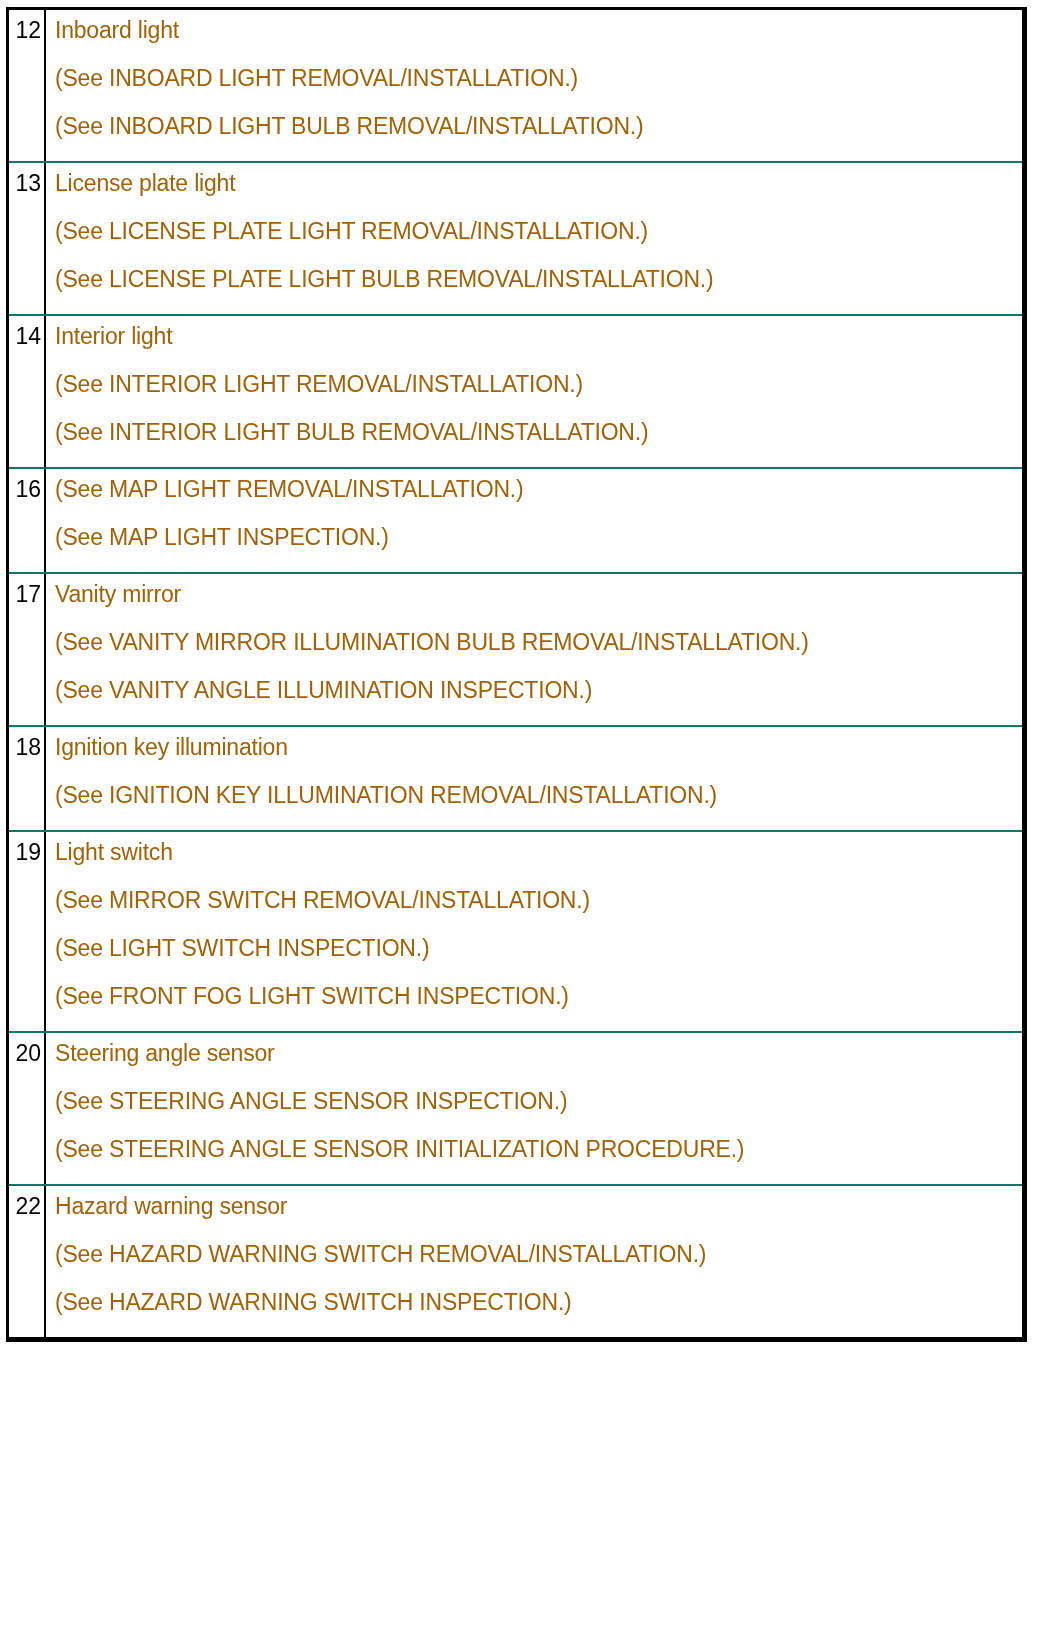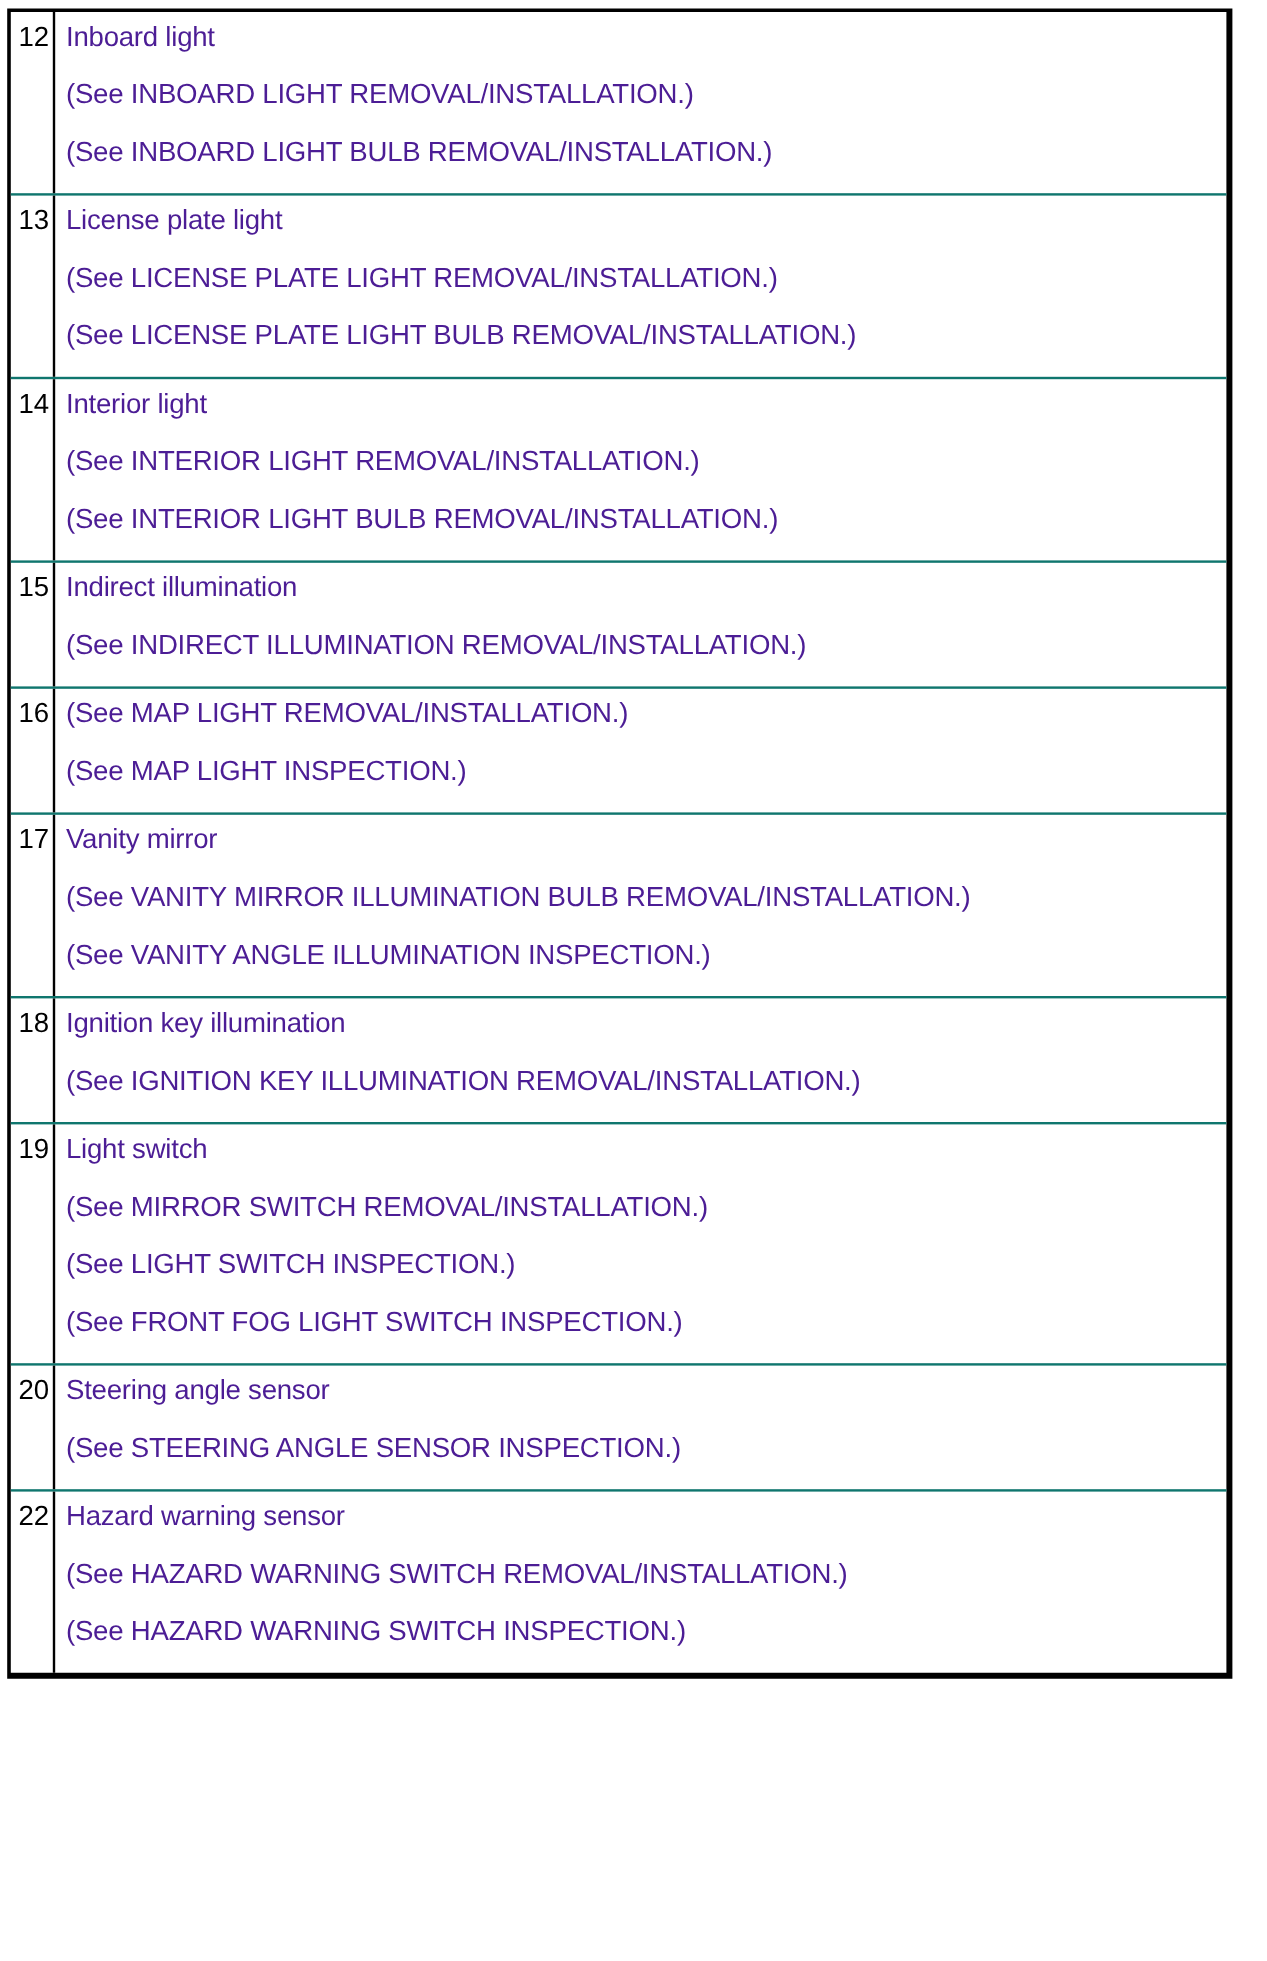--- a/index.html
+++ b/index.html
@@ -49,21 +49,21 @@
   }
   .content-cell {
     flex: 1;
     padding: 7px 8px 0 9px;
     min-width: 0;
   }
   .line {
     height: 48px;
     font-size: 23px;
     line-height: 26px;
-    color: #4c1d95;
+    color: #a16207;
     letter-spacing: -0.2px;
     white-space: nowrap;
     overflow: hidden;
   }
 </style>
 </head>
 <body>
 
 <div class="page">
   <div class="manual-table" id="manual-table">
@@ -82,27 +82,20 @@
           <div class="line ref">(See LICENSE PLATE LIGHT REMOVAL/INSTALLATION.)</div>
           <div class="line ref">(See LICENSE PLATE LIGHT BULB REMOVAL/INSTALLATION.)</div>
         </div>
       </div>
       <div class="row">
         <div class="num-cell">14</div>
         <div class="content-cell">
           <div class="line title">Interior light</div>
           <div class="line ref">(See INTERIOR LIGHT REMOVAL/INSTALLATION.)</div>
           <div class="line ref">(See INTERIOR LIGHT BULB REMOVAL/INSTALLATION.)</div>
-        </div>
-      </div>
-      <div class="row">
-        <div class="num-cell">15</div>
-        <div class="content-cell">
-          <div class="line title">Indirect illumination</div>
-          <div class="line ref">(See INDIRECT ILLUMINATION REMOVAL/INSTALLATION.)</div>
         </div>
       </div>
       <div class="row">
         <div class="num-cell">16</div>
         <div class="content-cell">
           <div class="line ref">(See MAP LIGHT REMOVAL/INSTALLATION.)</div>
           <div class="line ref">(See MAP LIGHT INSPECTION.)</div>
         </div>
       </div>
       <div class="row">
@@ -127,20 +120,21 @@
           <div class="line ref">(See MIRROR SWITCH REMOVAL/INSTALLATION.)</div>
           <div class="line ref">(See LIGHT SWITCH INSPECTION.)</div>
           <div class="line ref">(See FRONT FOG LIGHT SWITCH INSPECTION.)</div>
         </div>
       </div>
       <div class="row">
         <div class="num-cell">20</div>
         <div class="content-cell">
           <div class="line title">Steering angle sensor</div>
           <div class="line ref">(See STEERING ANGLE SENSOR INSPECTION.)</div>
+          <div class="line ref">(See STEERING ANGLE SENSOR INITIALIZATION PROCEDURE.)</div>
         </div>
       </div>
       <div class="row">
         <div class="num-cell">22</div>
         <div class="content-cell">
           <div class="line title">Hazard warning sensor</div>
           <div class="line ref">(See HAZARD WARNING SWITCH REMOVAL/INSTALLATION.)</div>
           <div class="line ref">(See HAZARD WARNING SWITCH INSPECTION.)</div>
         </div>
       </div>

